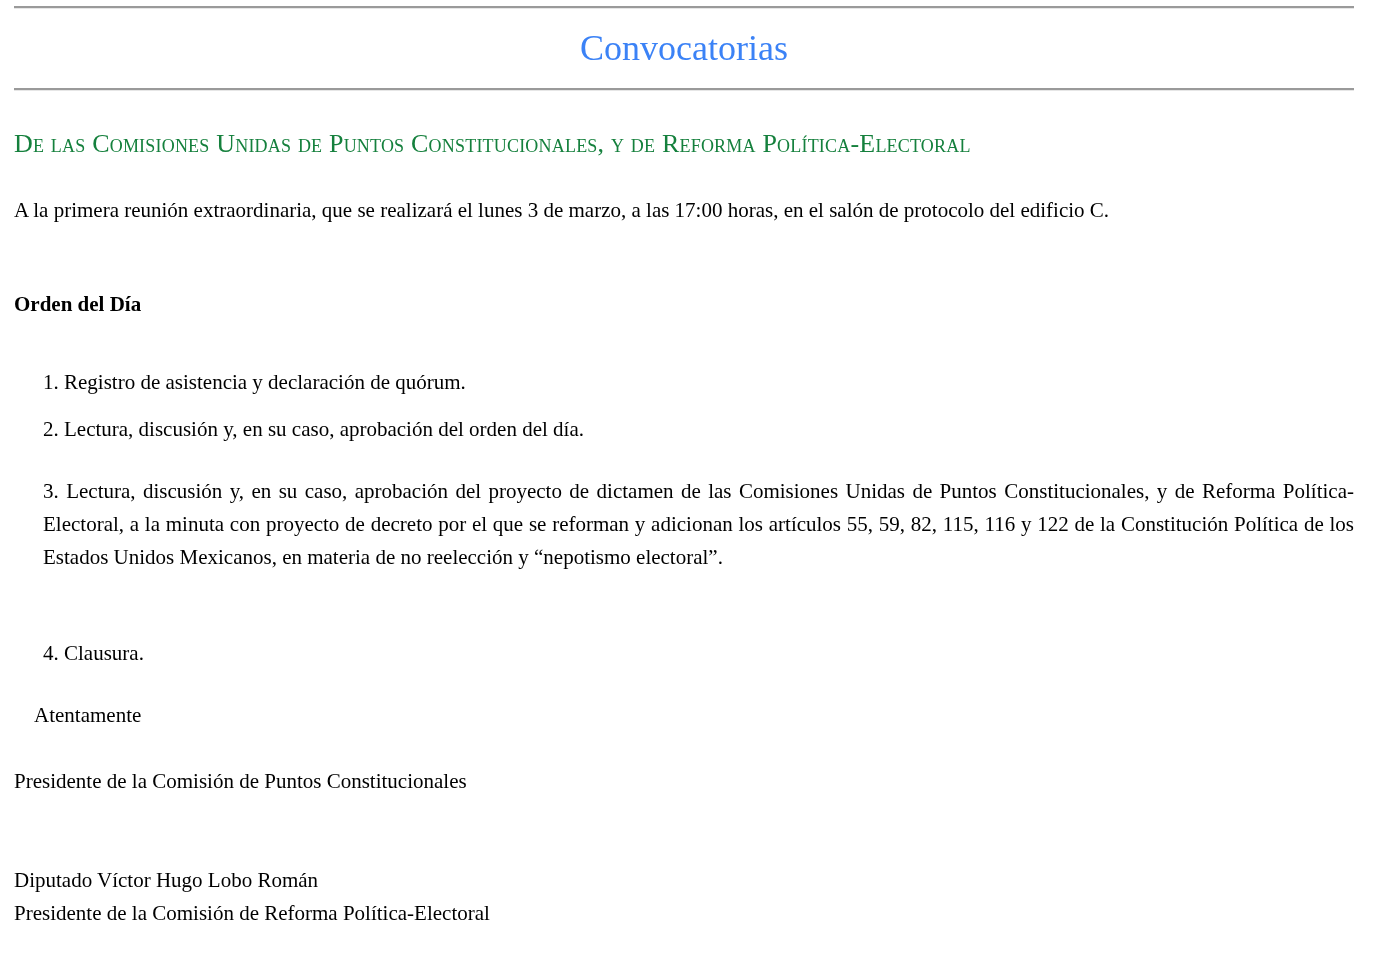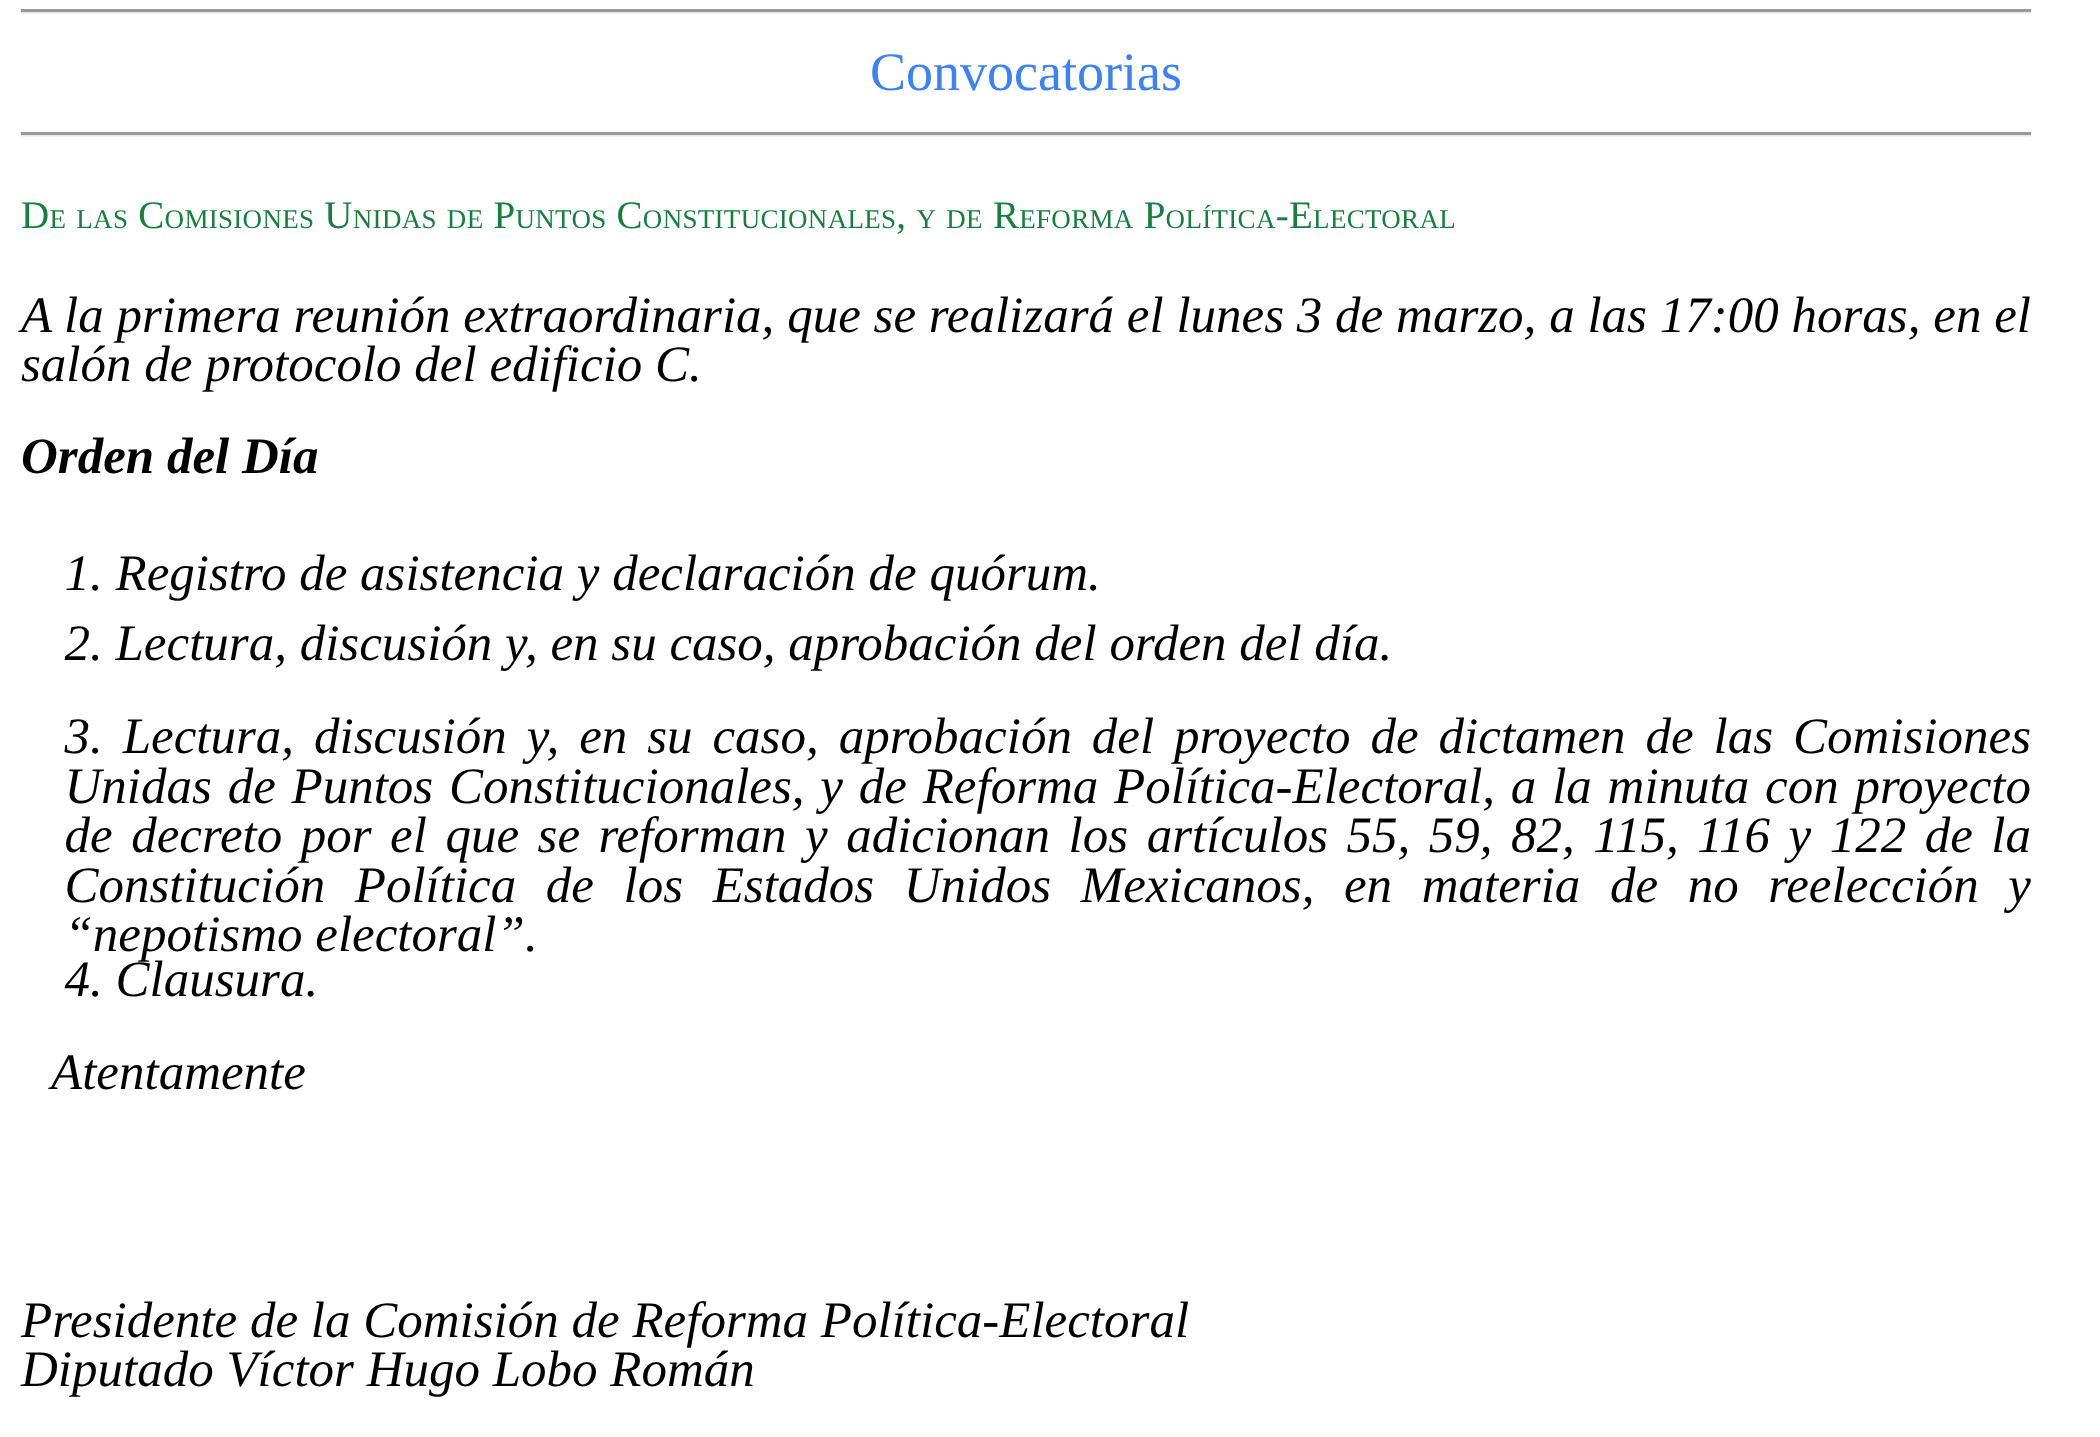--- a/index.html
+++ b/index.html
@@ -17,21 +17,21 @@
     .rule-bottom { position: absolute; left: 14px; right: 46px; top: 88px; }
     .title {
       position: absolute; left: 14px; right: 46px; top: 24px;
       text-align: center; color: #3b82f6; font-size: 36px; line-height: 48px;
     }
     .subtitle {
       position: absolute; left: 14px; top: 128px;
       color: #15803d; font-size: 26px; line-height: 32px;
       font-variant: small-caps; letter-spacing: 0.2px;
     }
-    .body-text { font-size: 34px; line-height: 33px; font-style: italic; }
+    .body-text { font-size: 21px; line-height: 33px; }
     .intro {
       position: absolute; left: 14px; right: 46px; top: 194px;
       text-align: justify;
     }
     .agenda-heading {
       position: absolute; left: 14px; top: 288px; font-weight: bold;
     }
     .agenda-item {
       position: absolute; left: 43px; right: 46px; text-align: justify;
     }
@@ -72,18 +72,19 @@
     <span>Lectura, discusión y, en su caso, aprobación del proyecto de dictamen de las Comisiones Unidas de Puntos Constitucionales, y de Reforma Política-Electoral, a la minuta con proyecto de decreto por el que se reforman y adicionan los artículos 55, 59, 82, 115, 116 y 122 de la Constitución Política de los Estados Unidos Mexicanos, en materia de no reelección y “nepotismo electoral”.</span>
   </div>
   <div class="body-text agenda-item item4">
     <span>4.</span>
     <span>Clausura.</span>
   </div>
 
   <div class="body-text closing">Atentamente</div>
 
   <div class="body-text sig sig1">
+    <span class="line">Presidente de la Comisión de Puntos Constitucionales</span>
   </div>
   <div class="body-text sig sig2">
+    <span class="line">Diputado Víctor Hugo Lobo Román</span>
     <span class="line">Presidente de la Comisión de Reforma Política-Electoral</span>
-    <span class="line">Diputado Víctor Hugo Lobo Román</span>
   </div>
 </div>
 
 </body></html>

